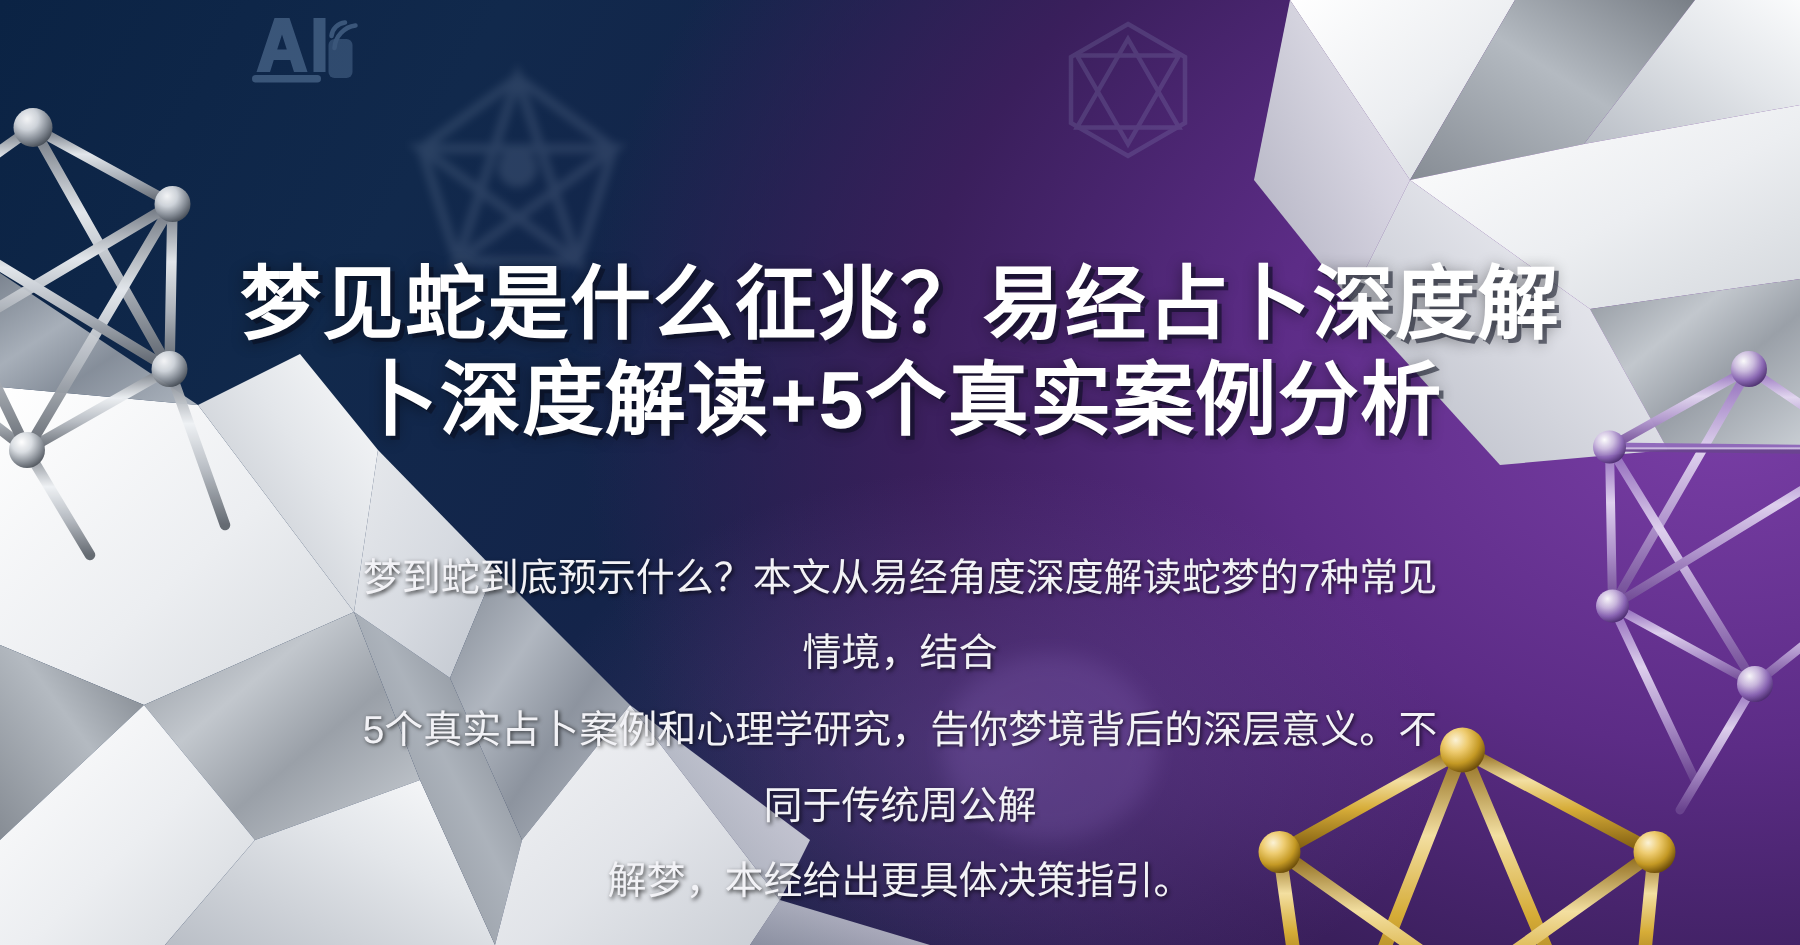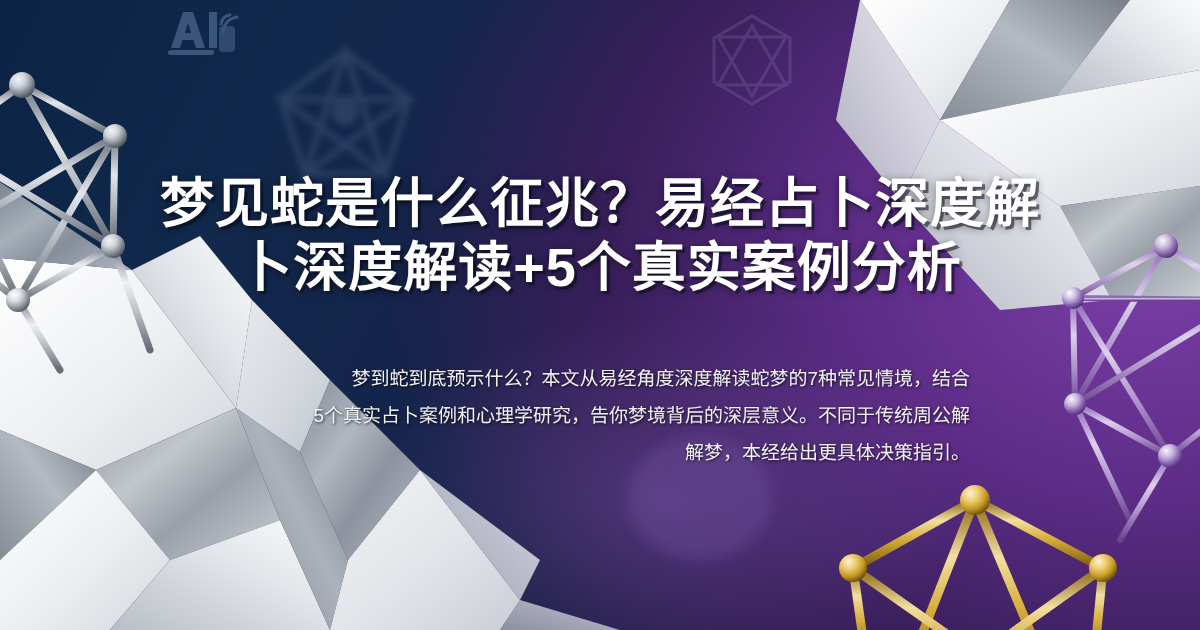--- a/index.html
+++ b/index.html
@@ -28,22 +28,22 @@
   #title{
     margin-top:172px;
     width:880px;text-align:center;
     font-size:54px;line-height:1.18;font-weight:bold;
     color:#ffffff;letter-spacing:1px;
     text-shadow:3px 3px 0 rgba(10,12,30,0.55), 0 2px 10px rgba(0,0,0,0.45);
     white-space:pre-line;
   }
   #subtitle{
     margin-top:24px;
-    width:740px;text-align:right;
-    font-size:19px;line-height:1.95;font-weight:500;
+    width:740px;text-align:center;
+    font-size:26px;line-height:1.95;font-weight:500;
     color:#f2f2f6;
     text-shadow:1px 1px 3px rgba(0,0,0,0.75);
     white-space:pre-line;
   }
   
   #ai-logo{
     position:absolute;left:163px;top:4px;width:80px;height:52px;opacity:.30;
   }
 </style>
 </head>

